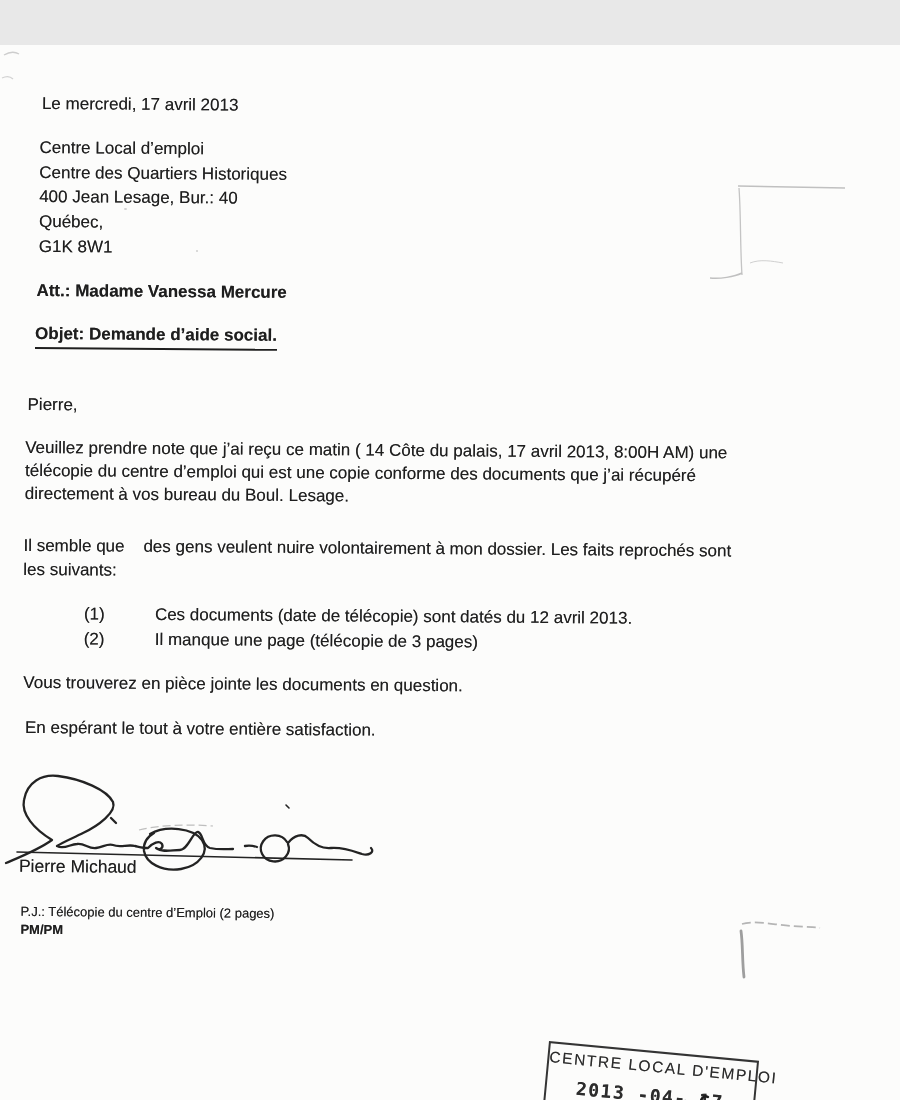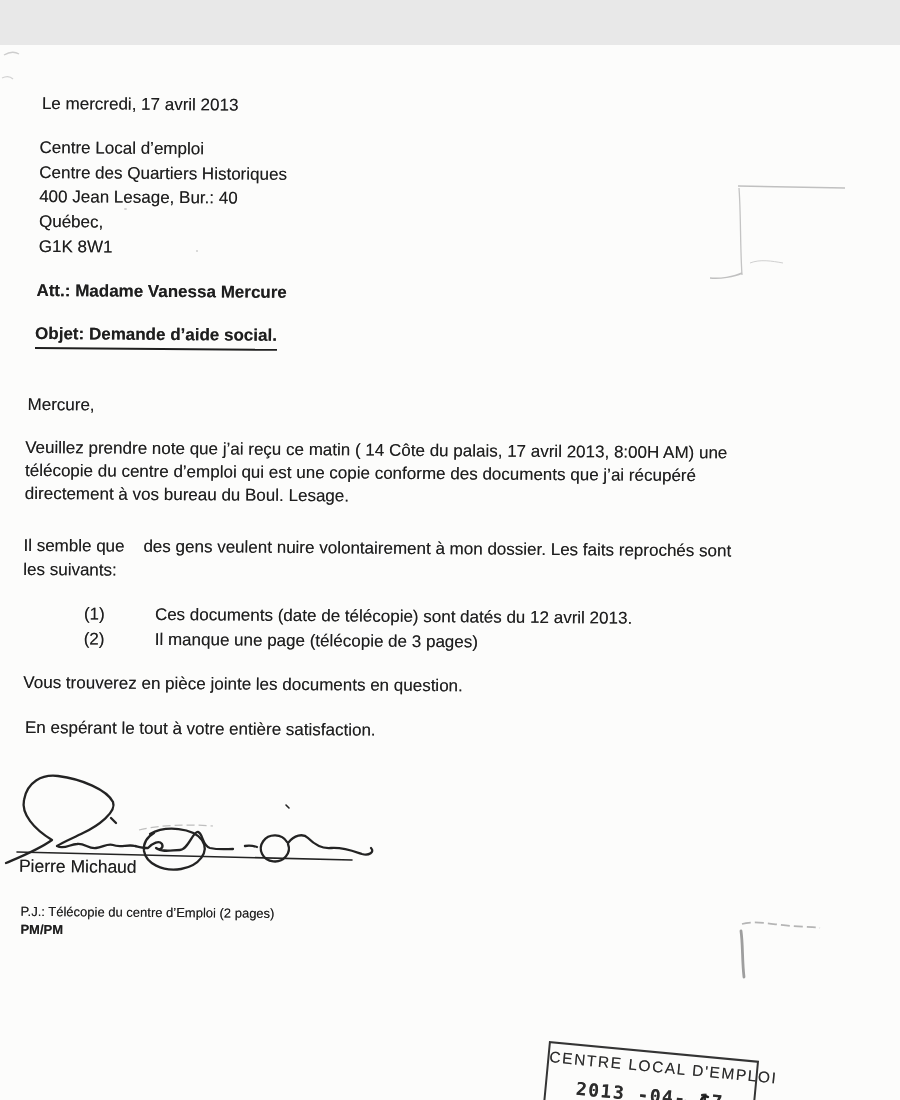--- a/index.html
+++ b/index.html
@@ -77,21 +77,21 @@
       <div class="line">Québec,</div>
       <div class="line">G1K 8W1</div>
     </div>
 
     <div class="abs txt bold" style="left:38px;top:234px">Att.: Madame Vanessa Mercure</div>
 
     <div class="abs" style="left:37px;top:277px">
       <span class="txt bold underline">Objet: Demande d’aide social.</span>
     </div>
 
-    <div class="abs txt" style="left:30px;top:348px">Mercure,</div>
+    <div class="abs txt" style="left:30px;top:348px">Pierre,</div>
 
     <div class="abs para" style="left:28px;top:391px">
       <div class="line">Veuillez prendre note que j’ai reçu ce matin ( 14 Côte du palais, 17 avril 2013, 8:00H AM) une</div>
       <div class="line">télécopie du centre d’emploi qui est une copie conforme des documents que j’ai récupéré</div>
       <div class="line">directement à vos bureau du Boul. Lesage.</div>
     </div>
 
     <div class="abs para2" style="left:27px;top:489px">
       <div class="line">Il semble que    des gens veulent nuire volontairement à mon dossier. Les faits reprochés sont</div>
       <div class="line">les suivants:</div>

